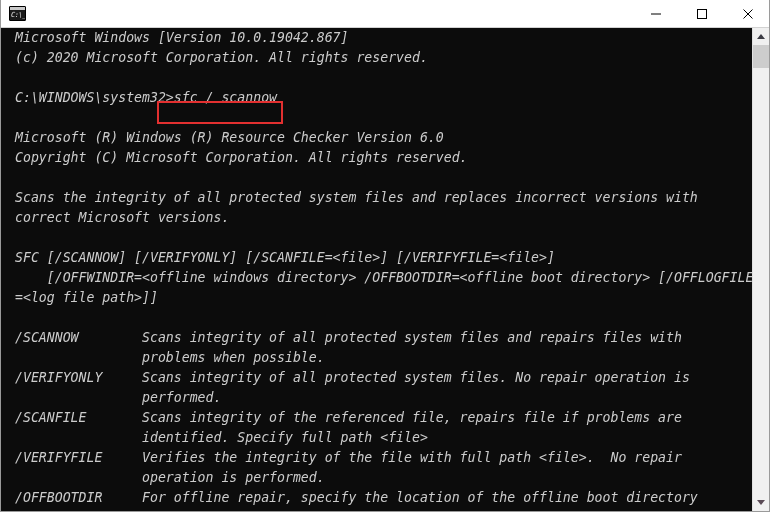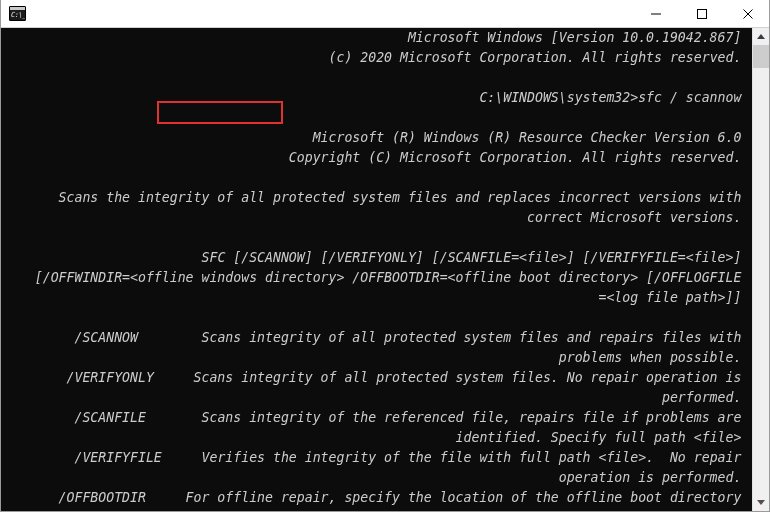--- a/index.html
+++ b/index.html
@@ -108,22 +108,21 @@
     top: 0px;
     font-family: "DejaVu Sans Mono", "Liberation Mono", monospace;
     font-size: 13.2px;
     line-height: 20px;
     color: #cccccc;
     white-space: pre;
     letter-spacing: 0px;
   }
   .term .line {
     height: 20px;
-    padding-left: 2px;
-    text-align: right;
+    padding-left: 14px;
   }
 
   
   .annot-box {
     position: absolute;
     left: 156px;
     top: 73px;
     width: 126px;
     height: 23px;
     border: 2px solid #e33030;

